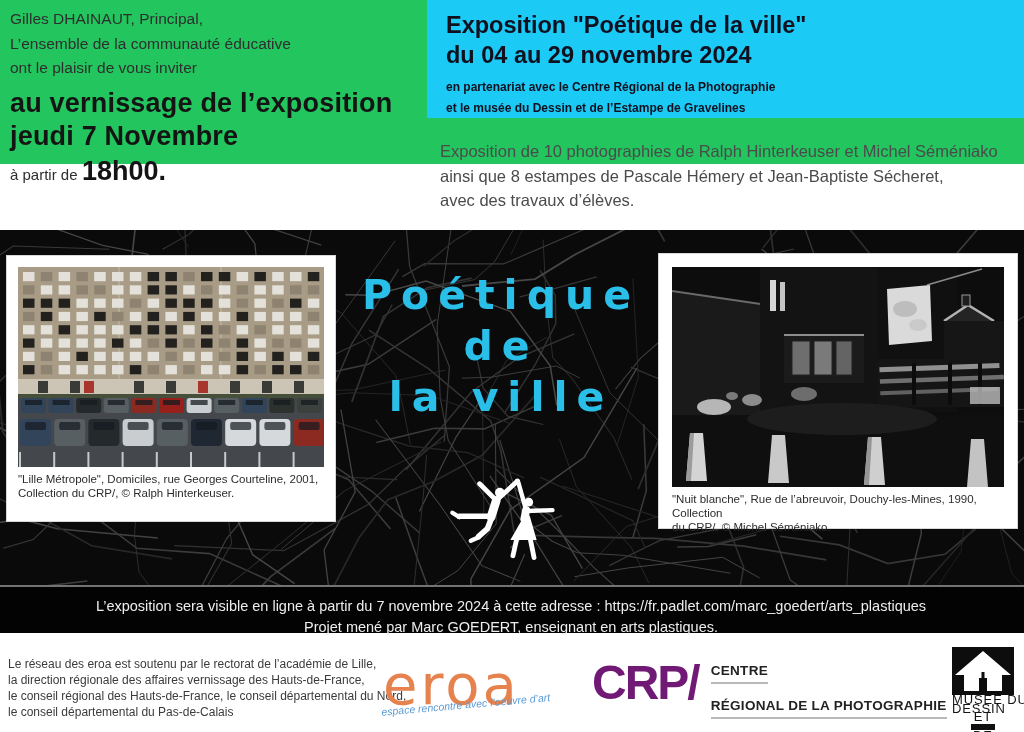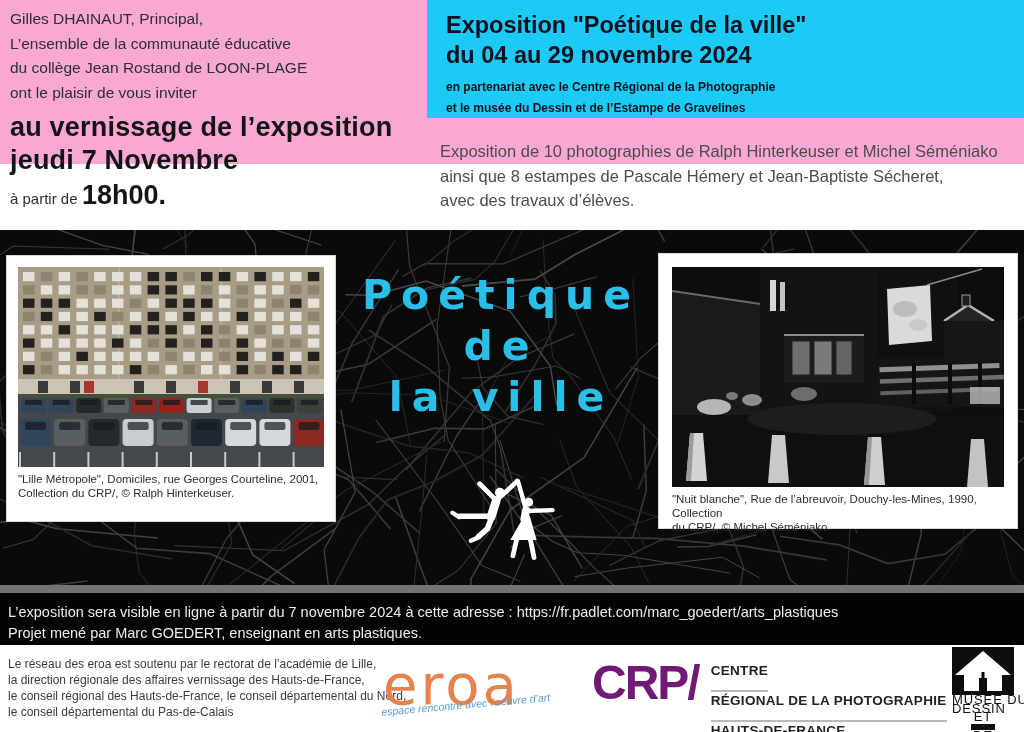--- a/index.html
+++ b/index.html
@@ -1,21 +1,21 @@
 <!DOCTYPE html>
 <html><head>
 <meta charset="utf-8">
 <style>
   * { margin:0; padding:0; box-sizing:border-box; }
   html,body { width:1024px; height:732px; background:#ffffff; overflow:hidden;
               font-family:"Liberation Sans", sans-serif; }
   #flyer { position:relative; width:1024px; height:732px; background:#fff; }
 
   
-  .top-section { position:absolute; left:0; top:0; width:1024px; height:164px; background:#f9a8d4; }
+  .top-section { position:absolute; left:0; top:0; width:1024px; height:164px; background:#22c55e; }
   .invite { position:absolute; left:10px; top:7px; width:410px; }
   .inv-line { font-size:15.5px; line-height:24.5px; color:#2e2e2e; }
   .inv-headline { font-size:27px; font-weight:bold; color:#141414; line-height:33px; letter-spacing:.2px; }
   .inv-headline.first { margin-top:6px; }
   .time-row { margin-top:3px; }
   .time-prefix { font-size:15px; color:#2e2e2e; }
   .time-big { font-size:27px; font-weight:bold; color:#141414; }
 
   .banner { position:absolute; left:427px; top:0; width:597px; height:118px;
             background:#1ccaf6; padding:10px 0 0 19px; }
@@ -35,61 +35,60 @@
   .photo-card.right { left:658px; top:23px; width:360px; height:276px; padding:14px 14px 0; }
   .photo-card svg { display:block; }
   .caption { margin-top:5px; font-size:11.5px; line-height:14px; color:#2c2c2c; }
 
   .title-block { position:absolute; left:336px; top:40px; width:330px; text-align:center; }
   .title-line { font-size:41px; font-weight:bold; letter-spacing:9px; line-height:51px;
                 color:#29bfe9; font-family:"DejaVu Sans","Liberation Sans",sans-serif; }
   #dancers { position:absolute; left:448px; top:236px; width:158px; height:97px; }
 
   
-  .online-strip { position:absolute; left:0; top:585px; width:1024px; height:60px;
-                  background:#030303; border-top:8px solid #737373; padding:9px 10px 0 8px; }
+  .online-strip { position:absolute; left:0; top:585px; width:1024px; height:48px;
+                  background:#030303; border-top:2px solid #737373; padding:9px 10px 0 8px;text-align:center; }
   .online-line { font-size:14.5px; line-height:21px; color:#ededed; }
   .padlet-link { color:#ededed; }
 
   
   .footer { position:absolute; left:0; top:645px; width:1024px; height:111px; background:#fff; }
   .support { position:absolute; left:8px; top:11px; }
   .support-line { font-size:12px; line-height:16px; color:#3b3b3b; }
 
   .eroa { position:absolute; left:383px; top:0px; width:175px; height:85px; }
   .eroa-name { font-size:56px; line-height:80px; color:#e5824e; letter-spacing:3px;
                font-family:"DejaVu Sans","Liberation Sans",sans-serif; }
   .eroa-tag { position:absolute; left:-2px; top:52px; width:200px; font-size:10.5px;
               font-style:italic; color:#5b9bd5; transform:rotate(-5deg); white-space:nowrap; }
 
   .crp { position:absolute; left:592px; top:16px; display:flex; align-items:flex-start; }
   .crp-abbr { font-size:48px; font-weight:800; color:#701a75; letter-spacing:-2px; line-height:44px;
               font-family:"Liberation Sans",sans-serif; }
   .crp-lines { margin-left:12px; padding-top:2px; }
   .crp-line { display:table; font-size:13.5px; font-weight:bold; color:#222; letter-spacing:.3px;
-              border-bottom:2px solid #b9b9b9; padding-bottom:12px; margin-bottom:1px; white-space:nowrap; }
+              border-bottom:2px solid #b9b9b9; padding-bottom:4px; margin-bottom:14px; white-space:nowrap; }
 
   .musee { position:absolute; left:952px; top:2px; width:62px; }
   .musee-square { display:block; }
   .musee-lines { margin-top:1px; }
   .musee-line { font-size:13px; font-weight:normal; color:#141414; letter-spacing:.9px;
                 line-height:8.6px; white-space:nowrap; }
   .musee-row3 { display:flex; align-items:center; justify-content:center; gap:2px; line-height:8.6px;flex-direction:column; }
   .musee-block { width:24px; height:6px; background:#111; }
 </style>
 </head>
 <body>
 
 <div id="flyer">
 
   <div class="top-section">
     <div class="invite">
       <div class="inv-line">Gilles DHAINAUT, Principal,</div>
       <div class="inv-line">L’ensemble de la communauté éducative</div>
-      <div class="inv-line">du collège Jean Rostand de LOON-PLAGE</div>
       <div class="inv-line">ont le plaisir de vous inviter</div>
       <div class="inv-headline first">au vernissage de l’exposition</div>
       <div class="inv-headline">jeudi 7 Novembre</div>
       <div class="time-row">
         <span class="time-prefix">à partir de</span>
         <span class="time-big">18h00.</span>
       </div>
     </div>
 
     <div class="banner">

